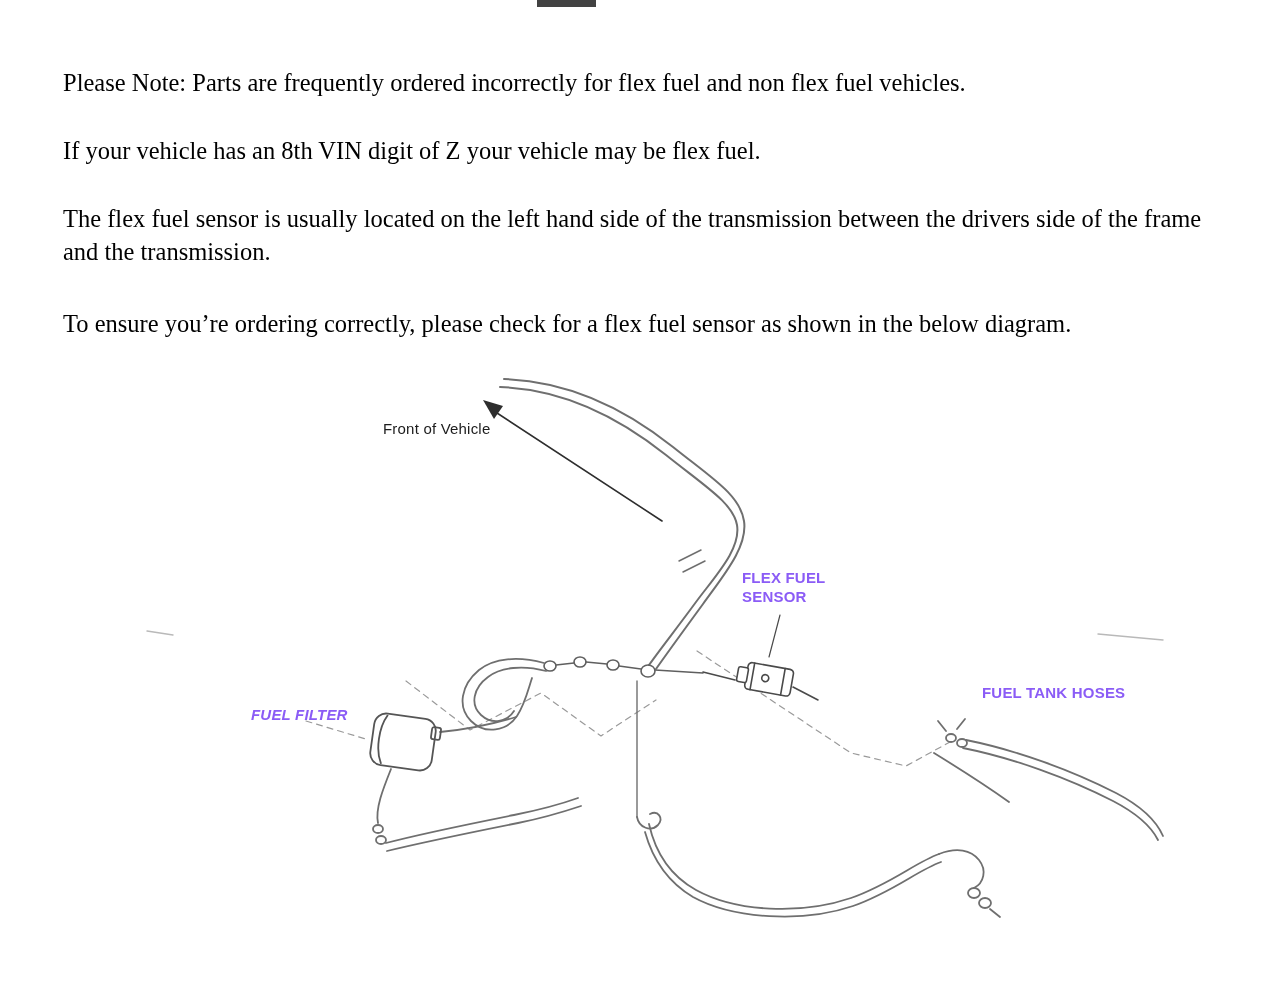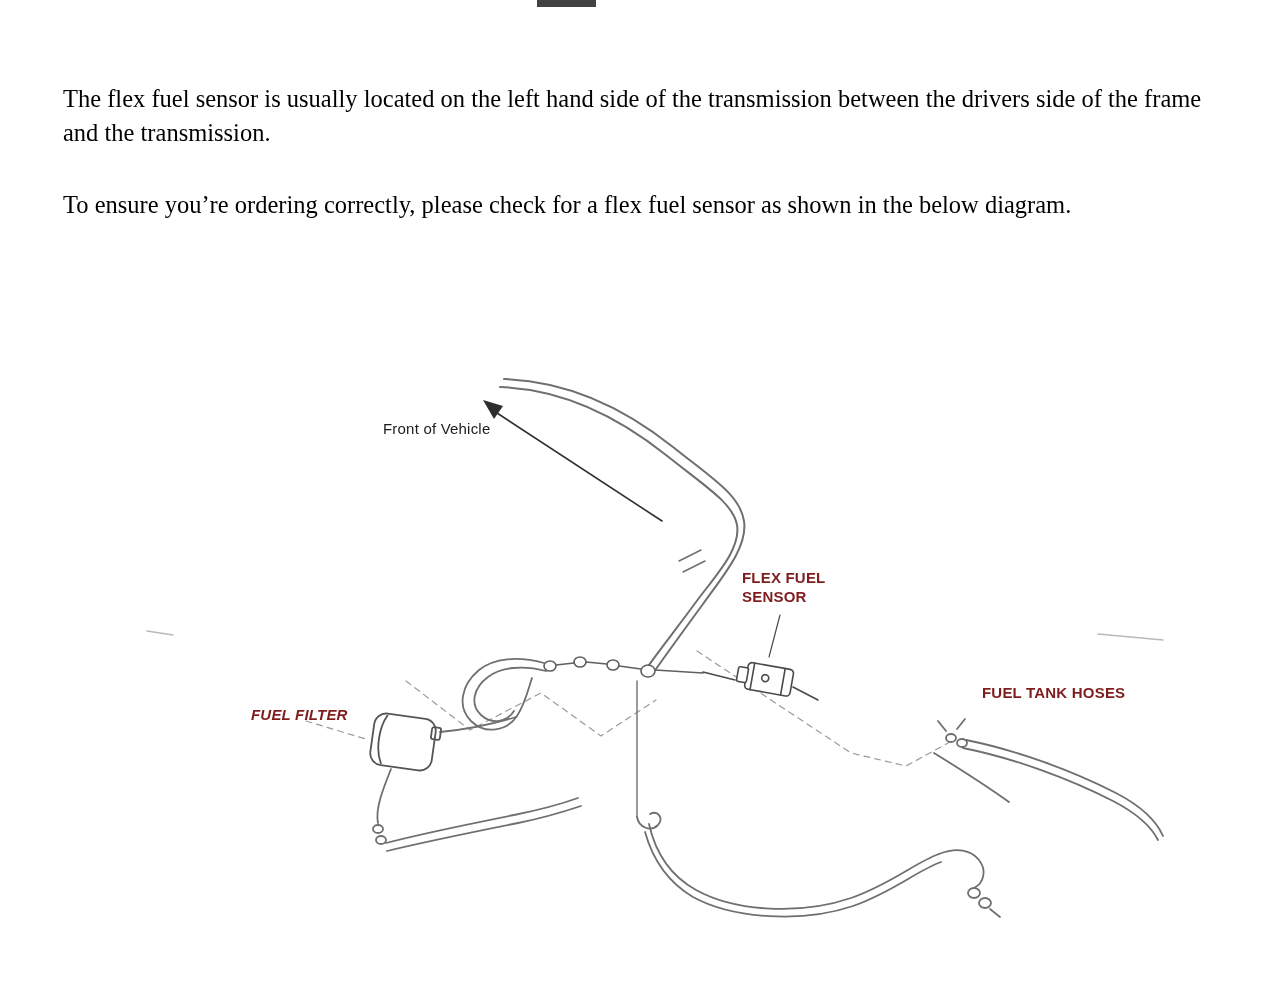--- a/index.html
+++ b/index.html
@@ -7,31 +7,33 @@
         font-family:"Liberation Serif",serif;color:#000;}
   .top-bar{position:absolute;left:537px;top:0;width:59px;height:7px;background:#424242;}
   .notes{position:absolute;left:63px;top:66px;width:1160px;
          font-size:24.5px;line-height:1.38;}
   .notes p{margin:0 0 34px 0;}
   .notes p.para3{margin-bottom:22px;margin-top:16px;}
   .notes p.para4{margin-bottom:0;margin-top:38px;}
   .diagram{position:absolute;left:0;top:369px;width:1171px;height:620px;}
   .diagram svg{position:absolute;left:0;top:0;}
   .dlabel{position:absolute;font-family:"Liberation Sans",sans-serif;
-          font-size:15px;color:#7f1d1d;font-weight:600;letter-spacing:.2px;white-space:nowrap;}
+          font-size:15px;color:#8b5cf6;font-weight:600;letter-spacing:.2px;white-space:nowrap;}
   .dlabel.regular{font-weight:400;color:#1c1c1c;}
 </style>
 </head>
 <body>
 
 <div class="page">
 
   <div class="top-bar"></div>
 
   <div class="notes">
+    <p>Please Note: Parts are frequently ordered incorrectly for flex fuel and non flex fuel vehicles.</p>
+    <p>If your vehicle has an 8th VIN digit of Z your vehicle may be flex fuel.</p>
     <p class="para3">The flex fuel sensor is usually located on the left hand side of the transmission between the drivers side of the frame and the transmission.</p>
     <p class="para4">To ensure you’re ordering correctly, please check for a flex fuel sensor as shown in the below diagram.</p>
   </div>
 
   <div class="diagram">
 
     <svg width="1280" height="620" viewBox="0 0 1280 620" fill="none" stroke-linecap="round" stroke-linejoin="round">
 
       <g stroke="#b9b9b9" stroke-width="1.4">
         <path d="M 147,262 L 173,266"></path>

